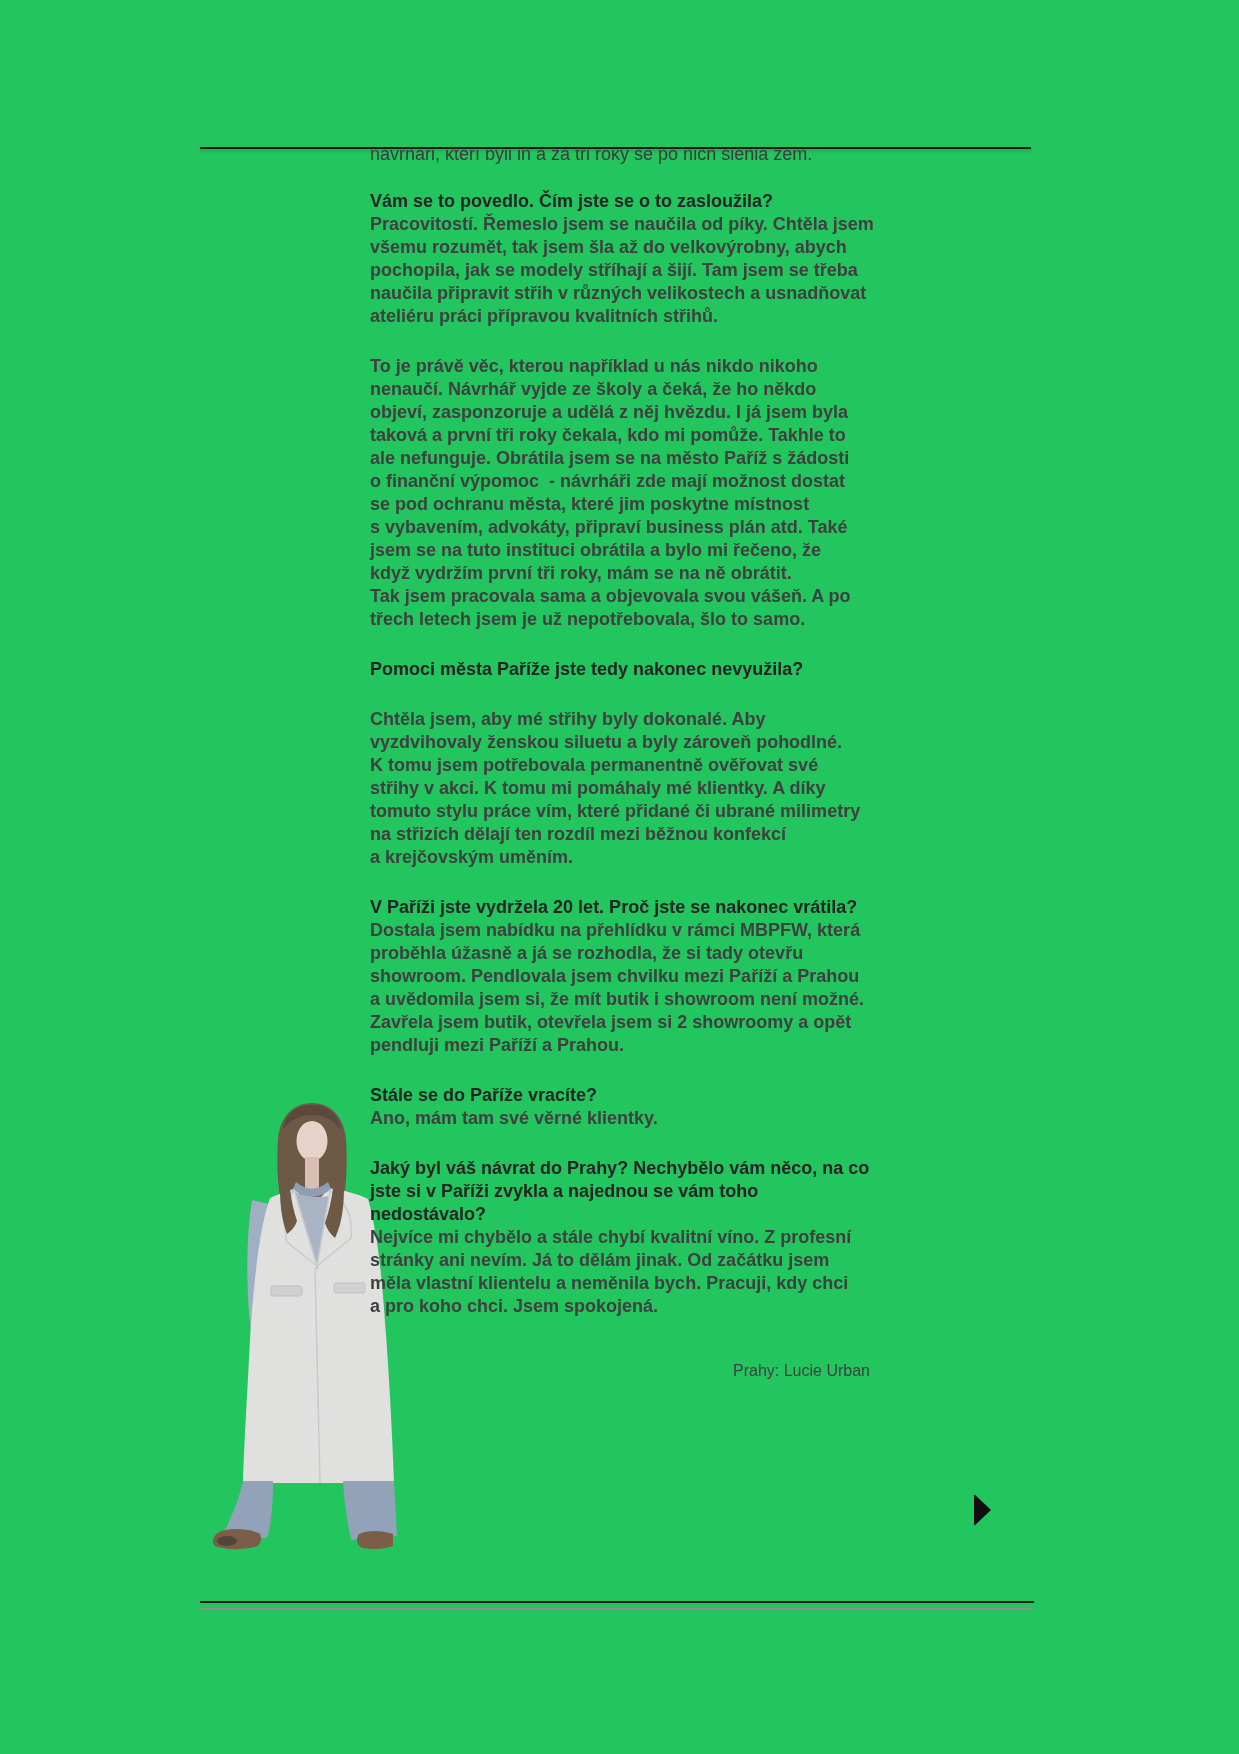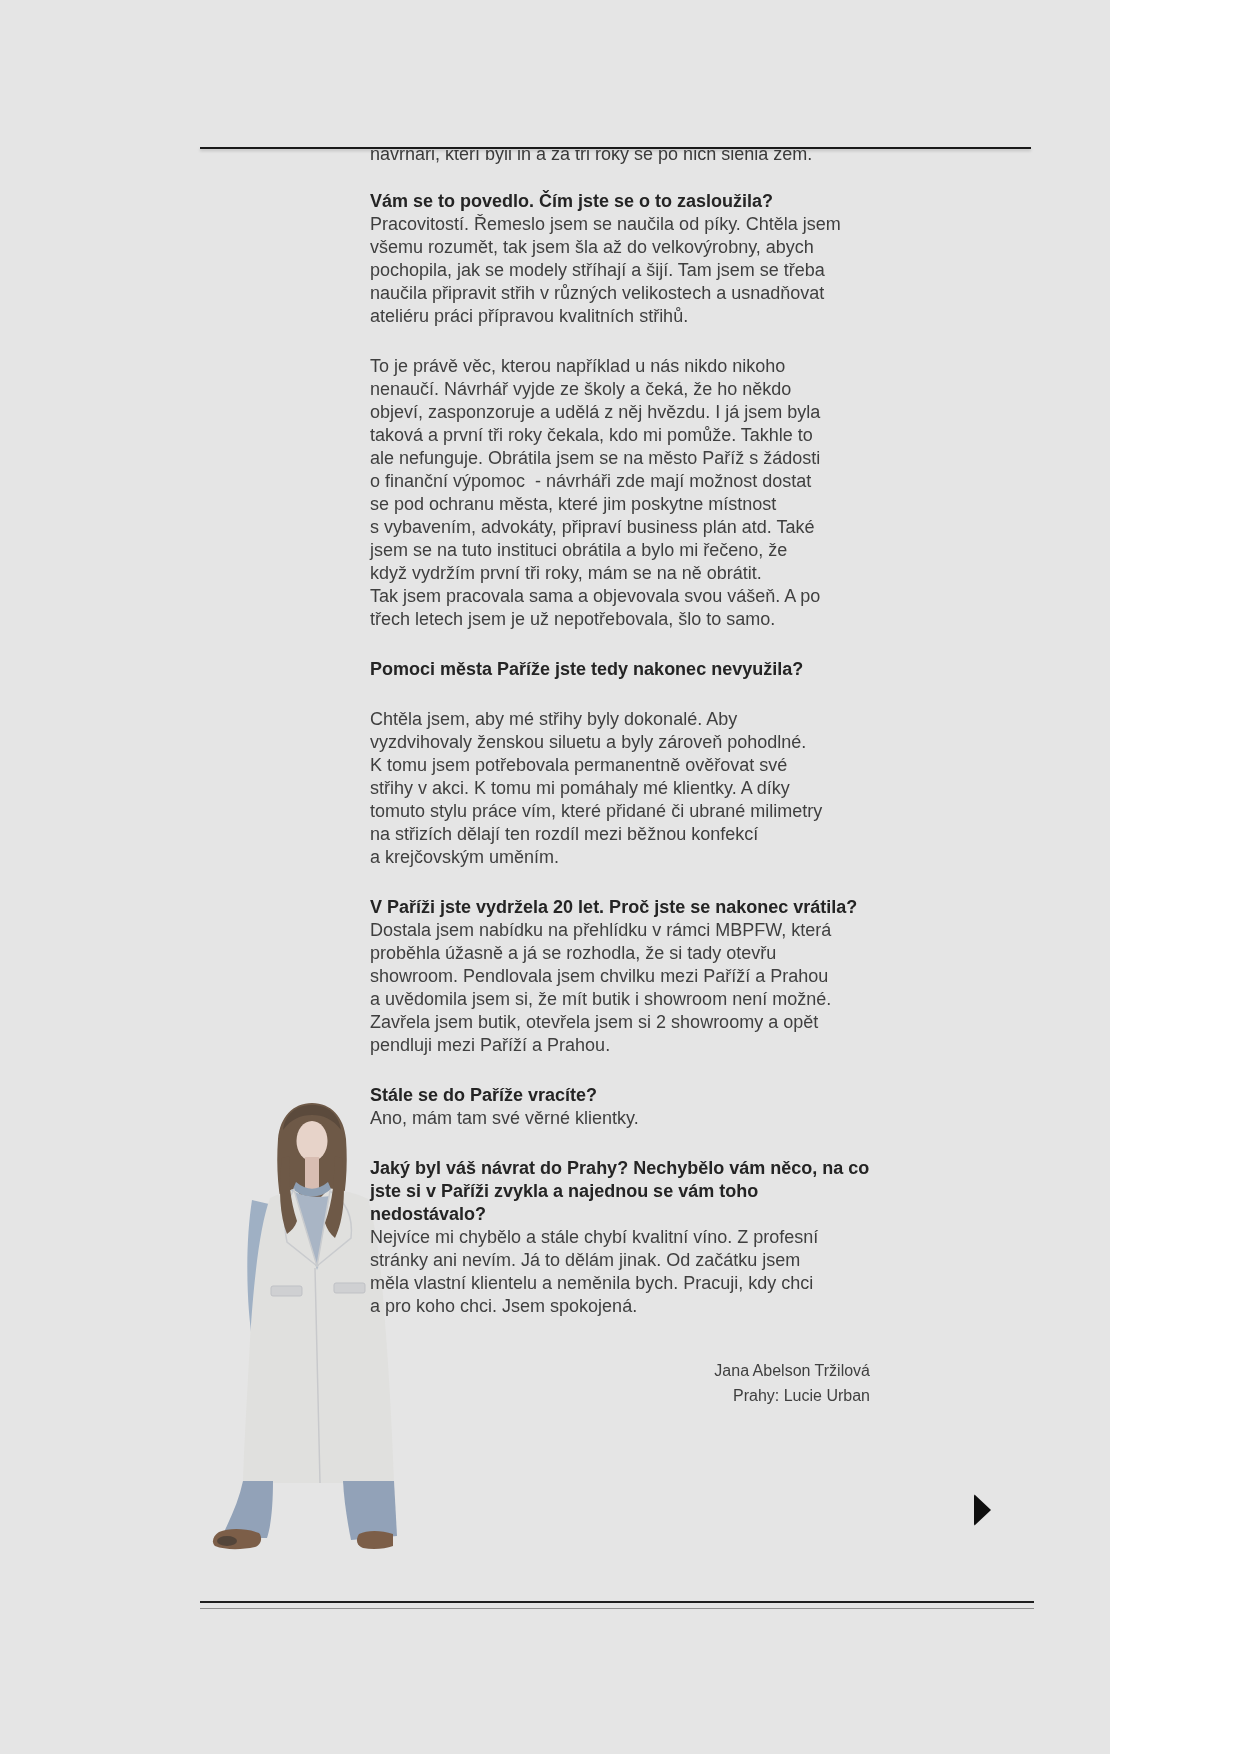--- a/index.html
+++ b/index.html
@@ -1,19 +1,19 @@
 <!DOCTYPE html>
 <html lang="cs"><head>
 <meta charset="utf-8">
 <style>
   html,body{margin:0;padding:0;background:#ffffff;}
   .page{
     position:relative;
-    width:1110px;height:1754px;
-    background:#e5e5e5;
+    width:1239px;height:1754px;
+    background:#22c55e;
     font-family:"Liberation Sans","DejaVu Sans",sans-serif;
     overflow:hidden;
   }
   
   .rule-top{
     position:absolute;left:200px;top:147px;width:831px;height:2px;
     background:#1a1a1a;box-shadow:0 2px 3px rgba(0,0,0,.18);
   }
   .rule-bottom-primary{
     position:absolute;left:200px;top:1601px;width:834px;height:2px;background:#1f1f1f;
@@ -23,21 +23,21 @@
   }
   
   .col{
     position:absolute;left:370px;top:150px;width:500px;
     font-size:18px;line-height:23px;color:#3f3f3f;z-index:2;
   }
   .clip-first{height:16px;overflow:hidden;margin-bottom:24px;}
   .clip-first .line{display:block;margin-top:-7px;white-space:pre;color:#3a3a3a;}
   .qa{margin-bottom:27px;}
   .q{font-weight:bold;color:#242424;white-space:pre;}
-  .a{color:#3f3f3f;white-space:pre;}
+  .a{color:#3f3f3f;white-space:pre;font-weight:bold;}
   .credits{margin-top:40px;text-align:right;font-size:16px;line-height:25px;color:#3f3f3f;}
   
   .next-arrow{
     position:absolute;left:974px;top:1494px;width:0;height:0;z-index:3;cursor:pointer;
     border-top:16px solid transparent;border-bottom:16px solid transparent;
     border-left:17px solid #0f0f0f;border-radius:2px;
   }
   
   .photo{position:absolute;left:183px;top:1100px;width:215px;height:452px;z-index:1;}
 </style>
@@ -152,21 +152,20 @@
       <div class="q">Jaký byl váš návrat do Prahy? Nechybělo vám něco, na co
 jste si v Paříži zvykla a najednou se vám toho
 nedostávalo?</div>
       <div class="a">Nejvíce mi chybělo a stále chybí kvalitní víno. Z profesní
 stránky ani nevím. Já to dělám jinak. Od začátku jsem
 měla vlastní klientelu a neměnila bych. Pracuji, kdy chci
 a pro koho chci. Jsem spokojená.</div>
     </div>
 
     <div class="credits">
-      <div>Jana Abelson Tržilová</div>
       <div>Prahy: Lucie Urban</div>
     </div>
 
   </div>
 
   <div class="next-arrow"></div>
 
   <div class="rule-bottom-primary"></div>
   <div class="rule-bottom-secondary"></div>
 

